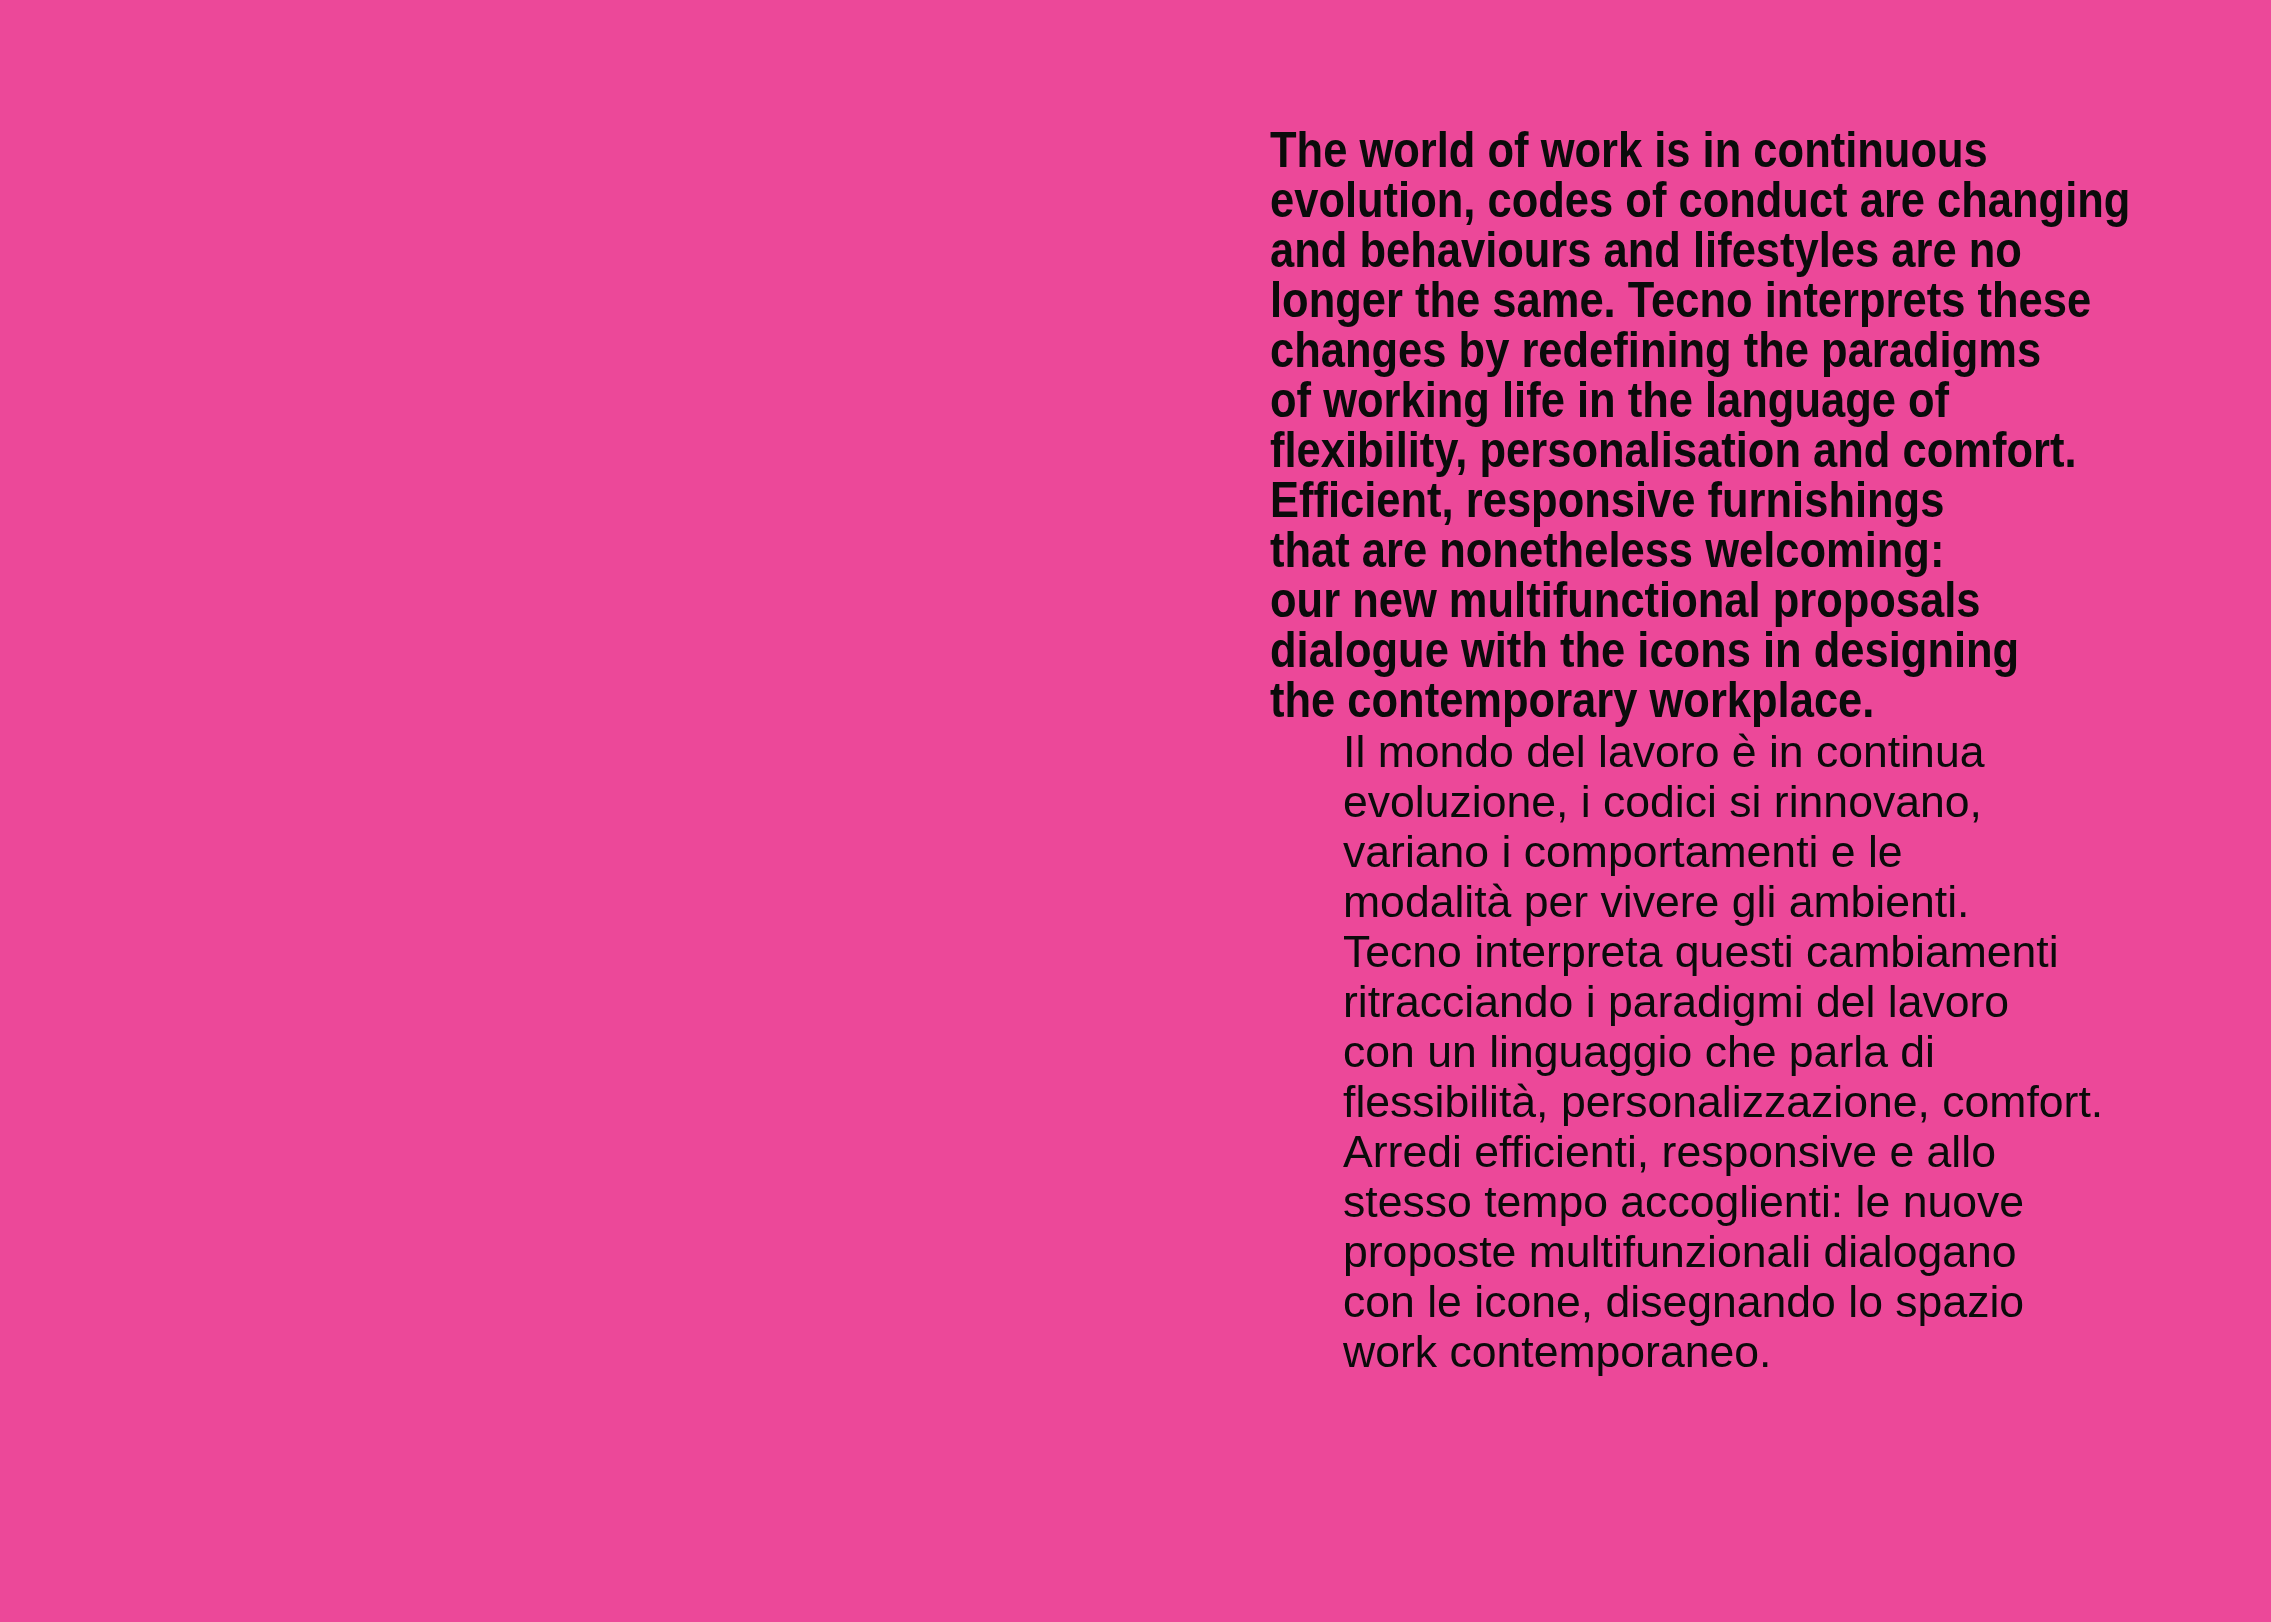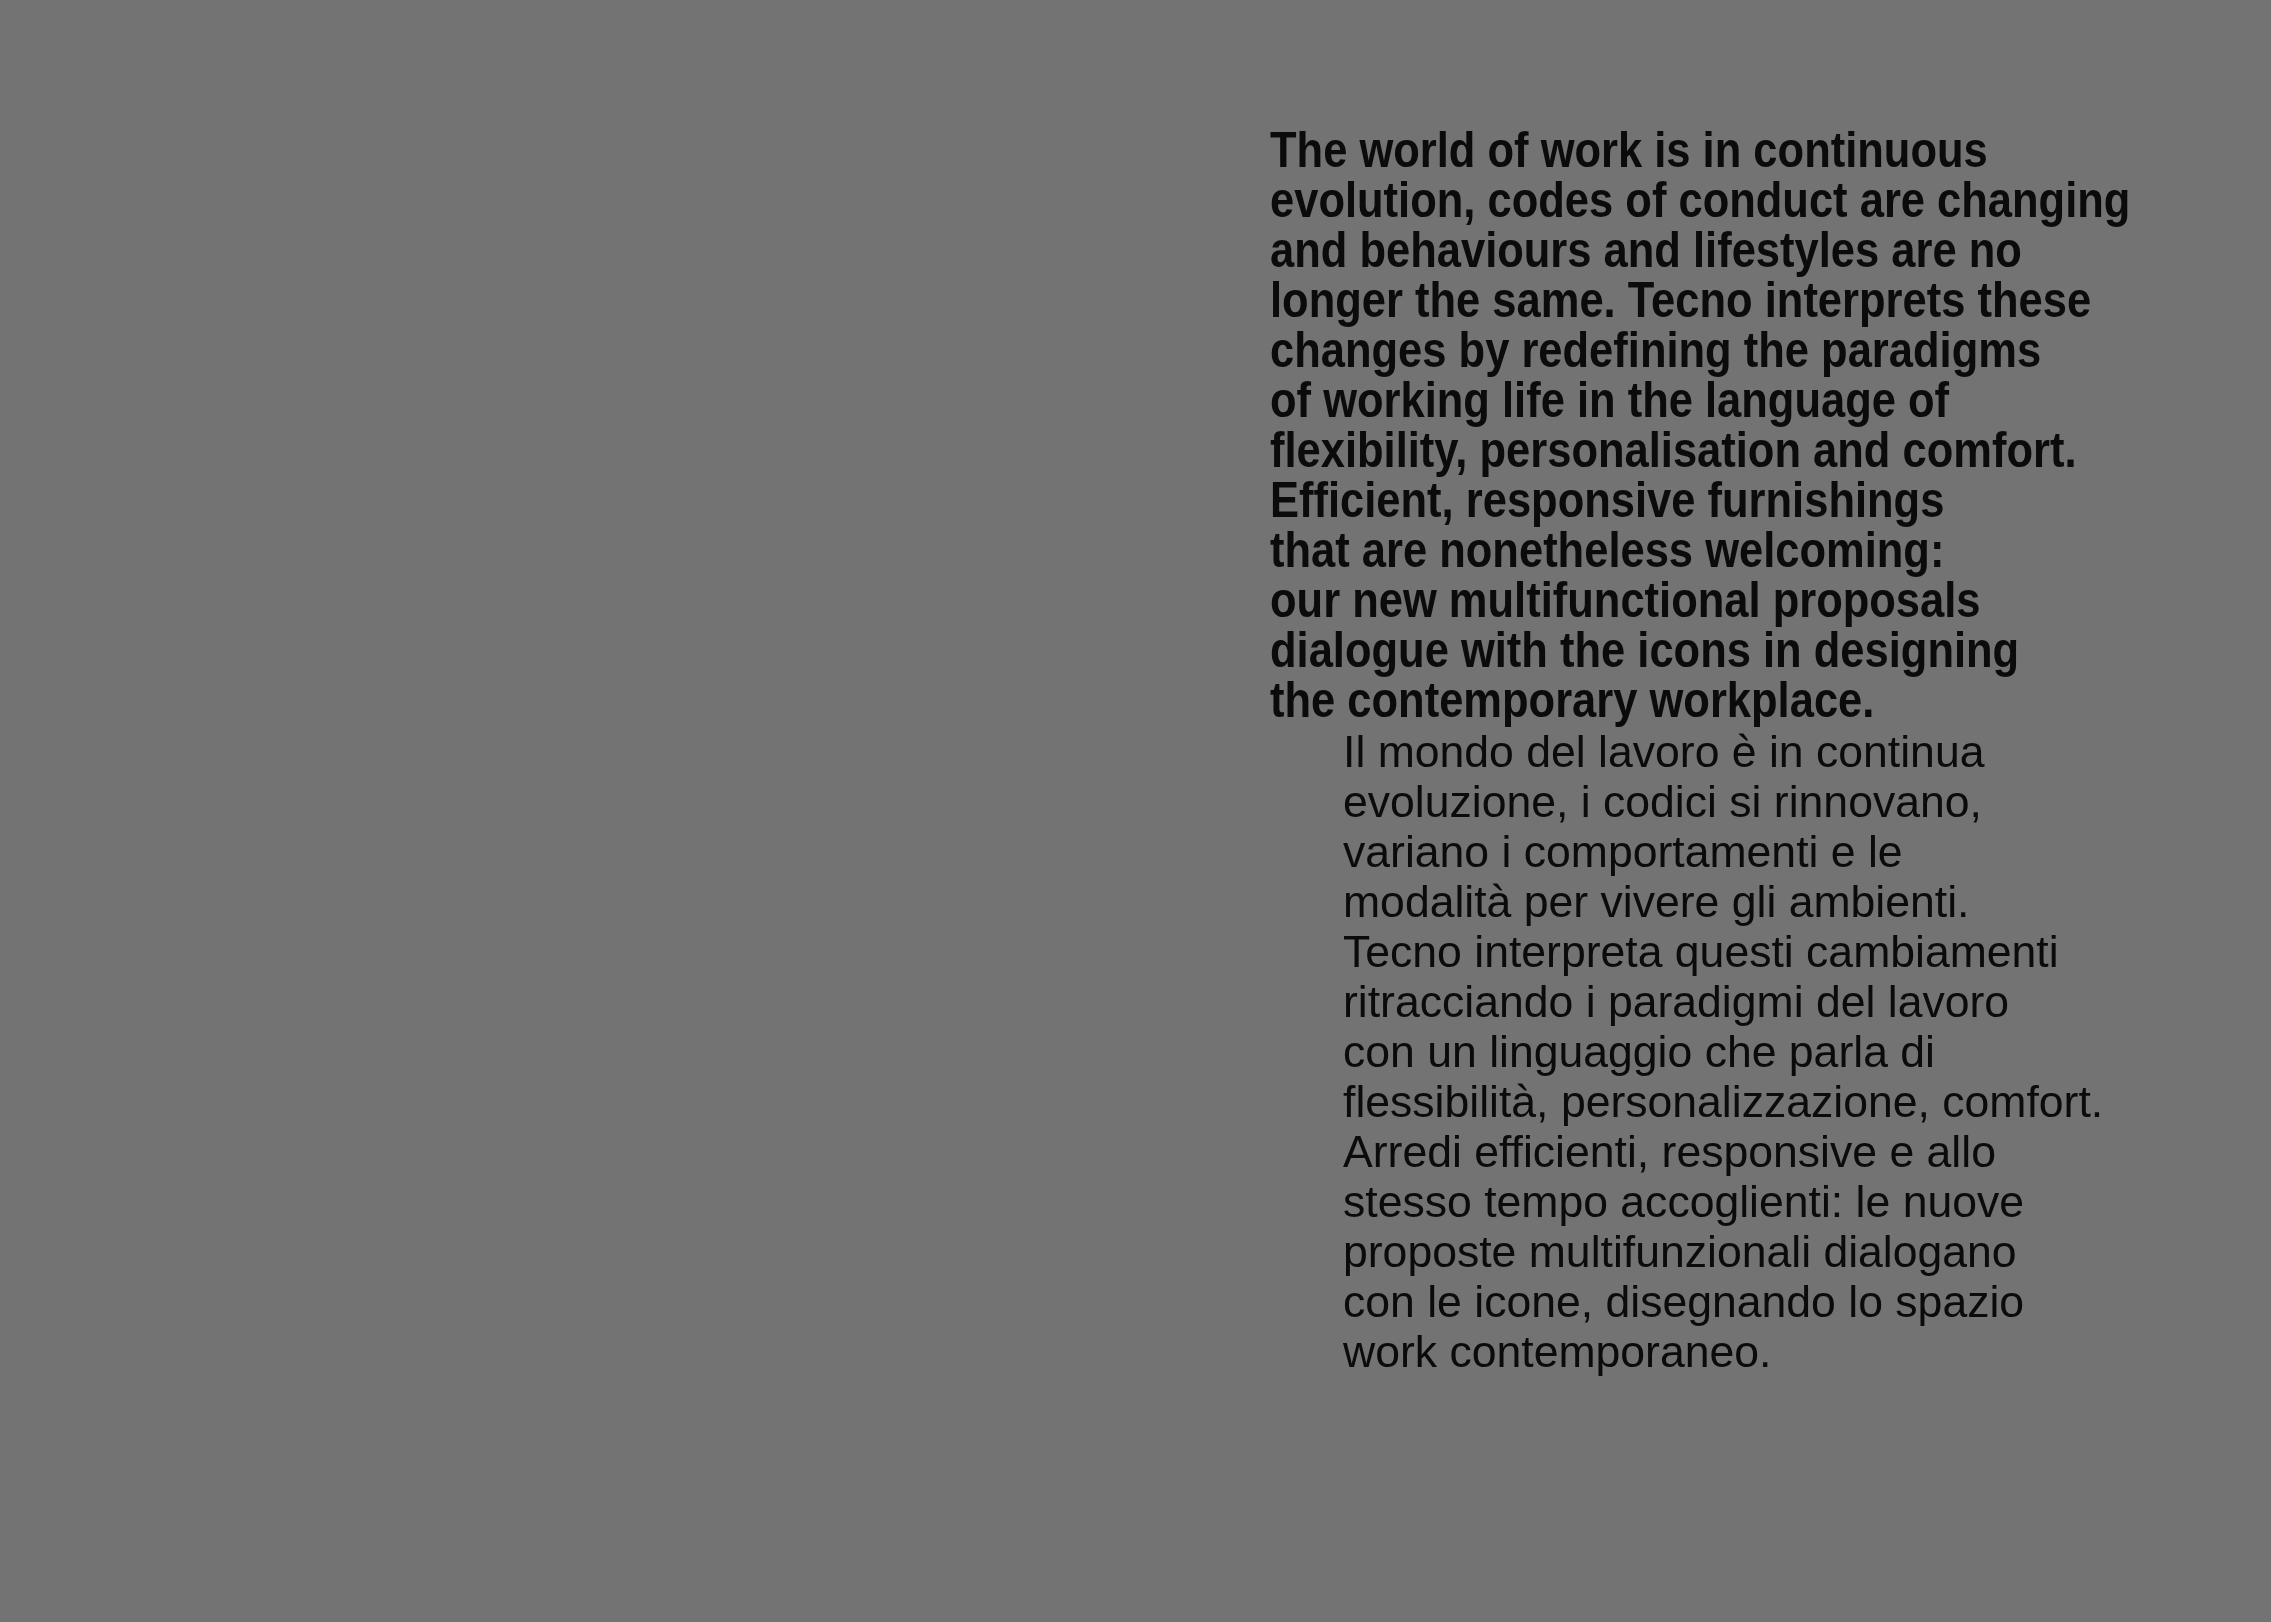--- a/index.html
+++ b/index.html
@@ -4,21 +4,21 @@
 <style>
   html, body {
     margin: 0;
     padding: 0;
     background: #ffffff;
   }
   .page {
     position: relative;
     width: 2272px;
     height: 1623px;
-    background: #737373;
+    background: #ec4899;
     overflow: hidden;
     font-family: "Liberation Sans", sans-serif;
     color: #0b0b0b;
   }
   .intro-en {
     position: absolute;
     left: 1270px;
     top: 125px;
     margin: 0;
     font-weight: 700;

